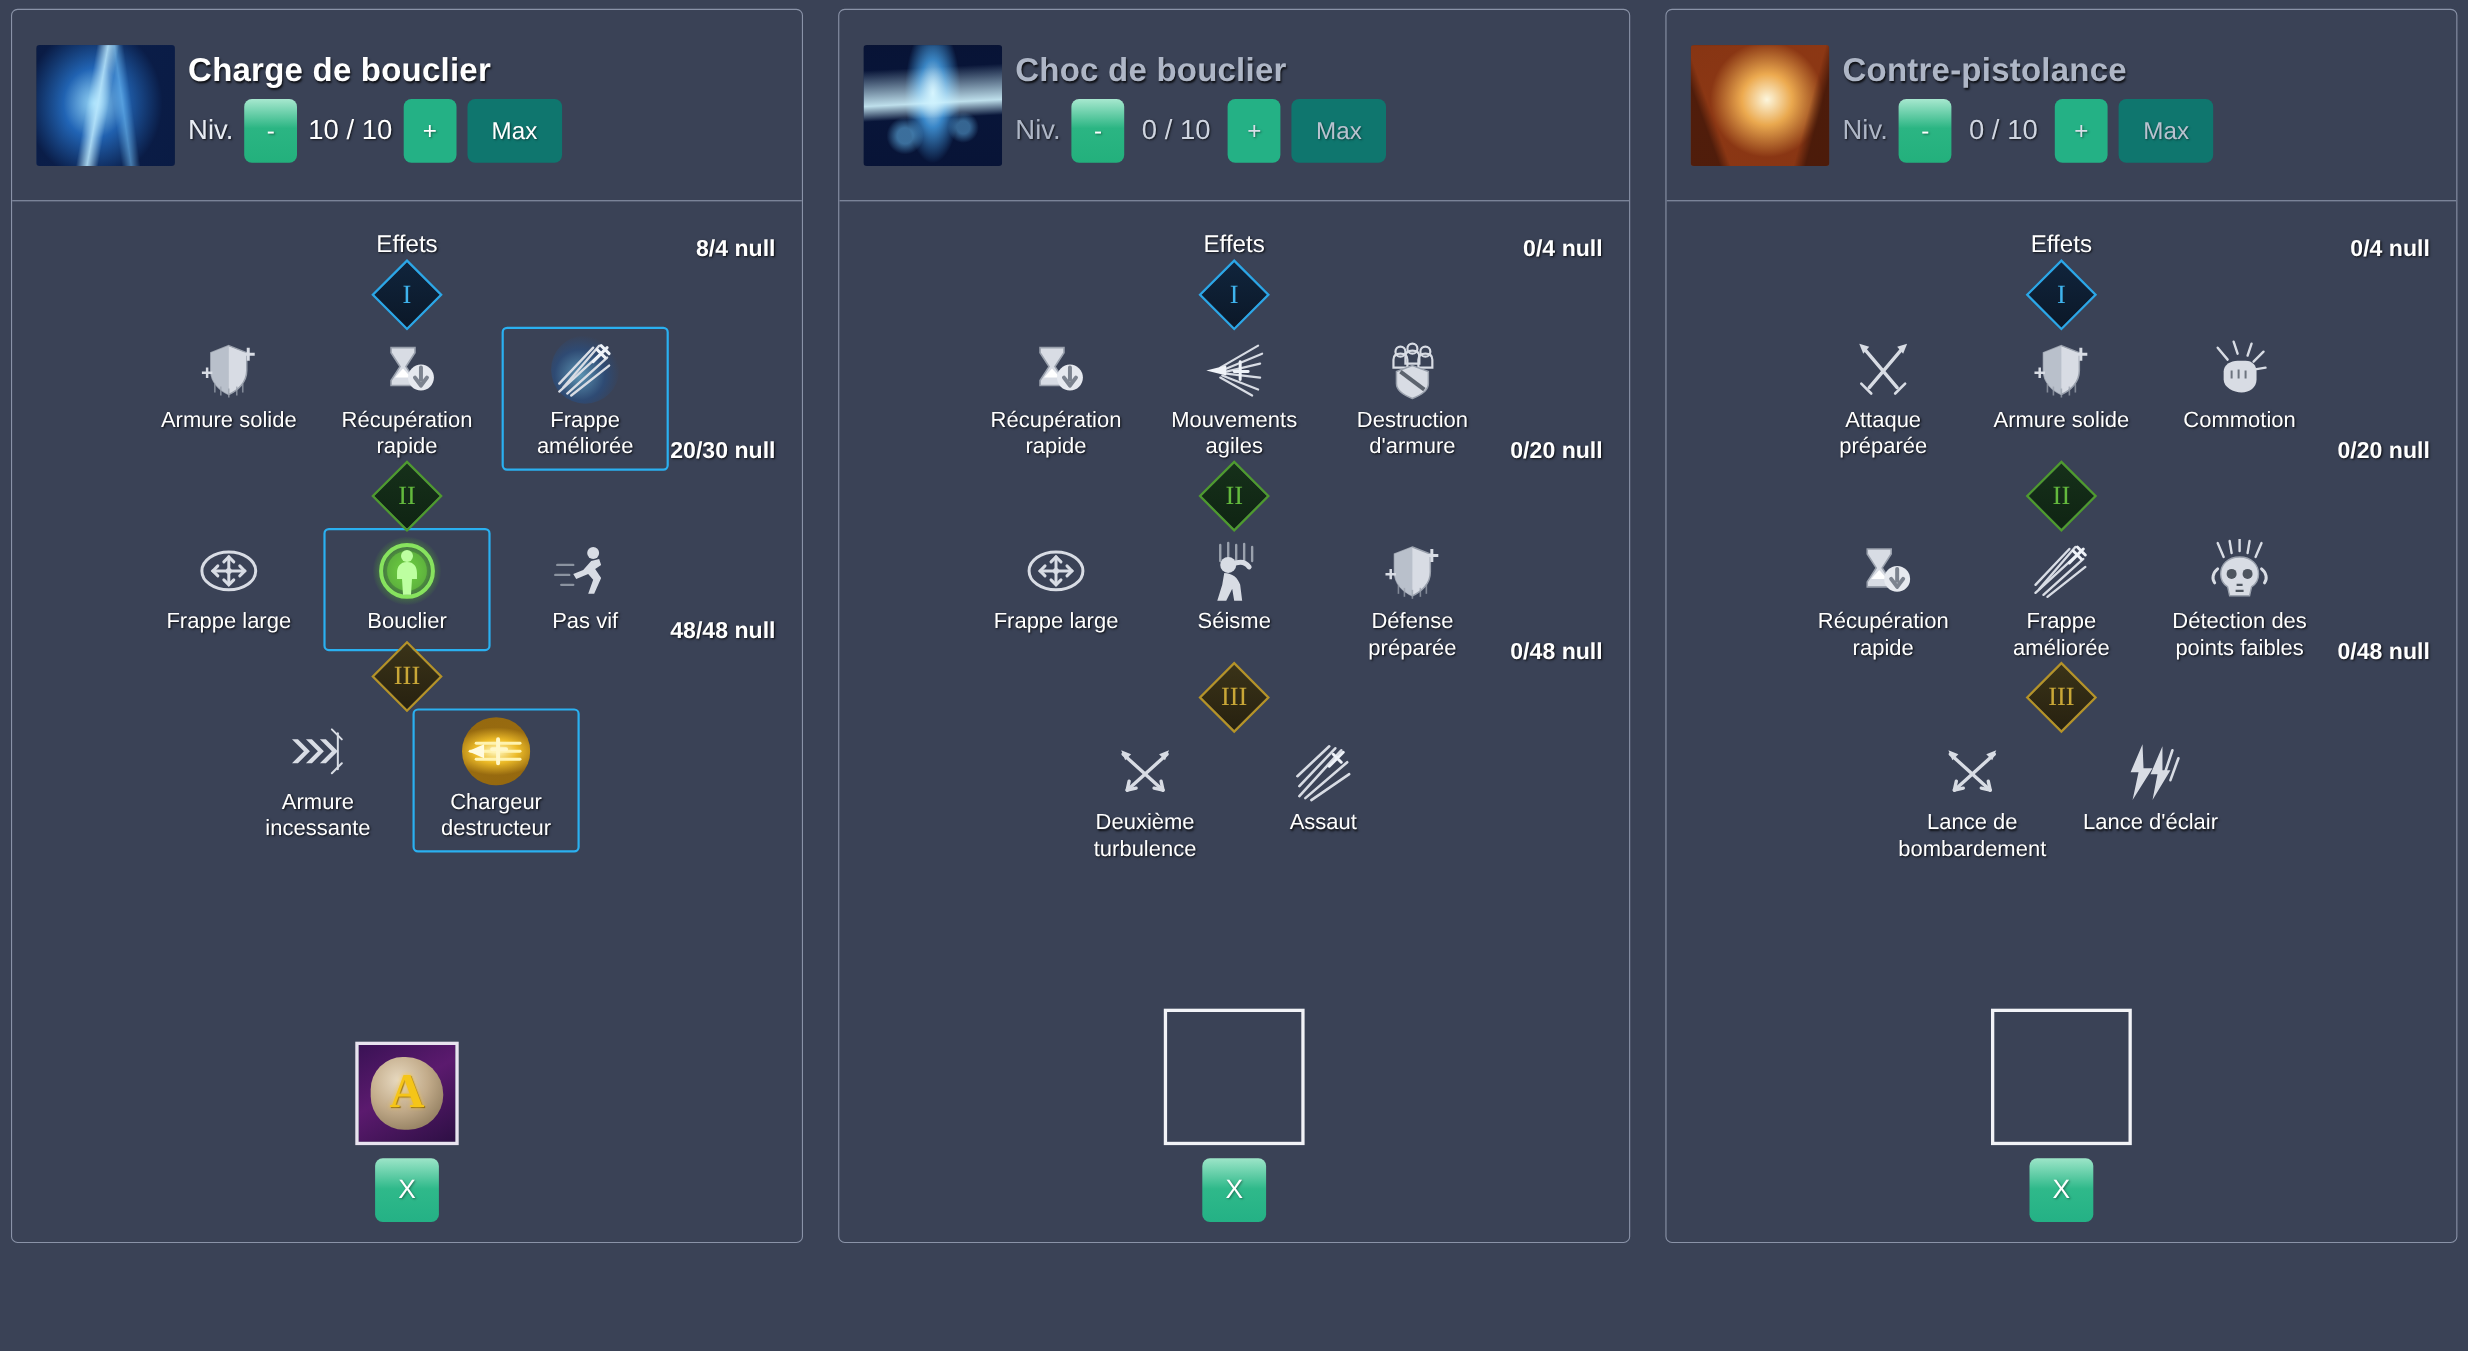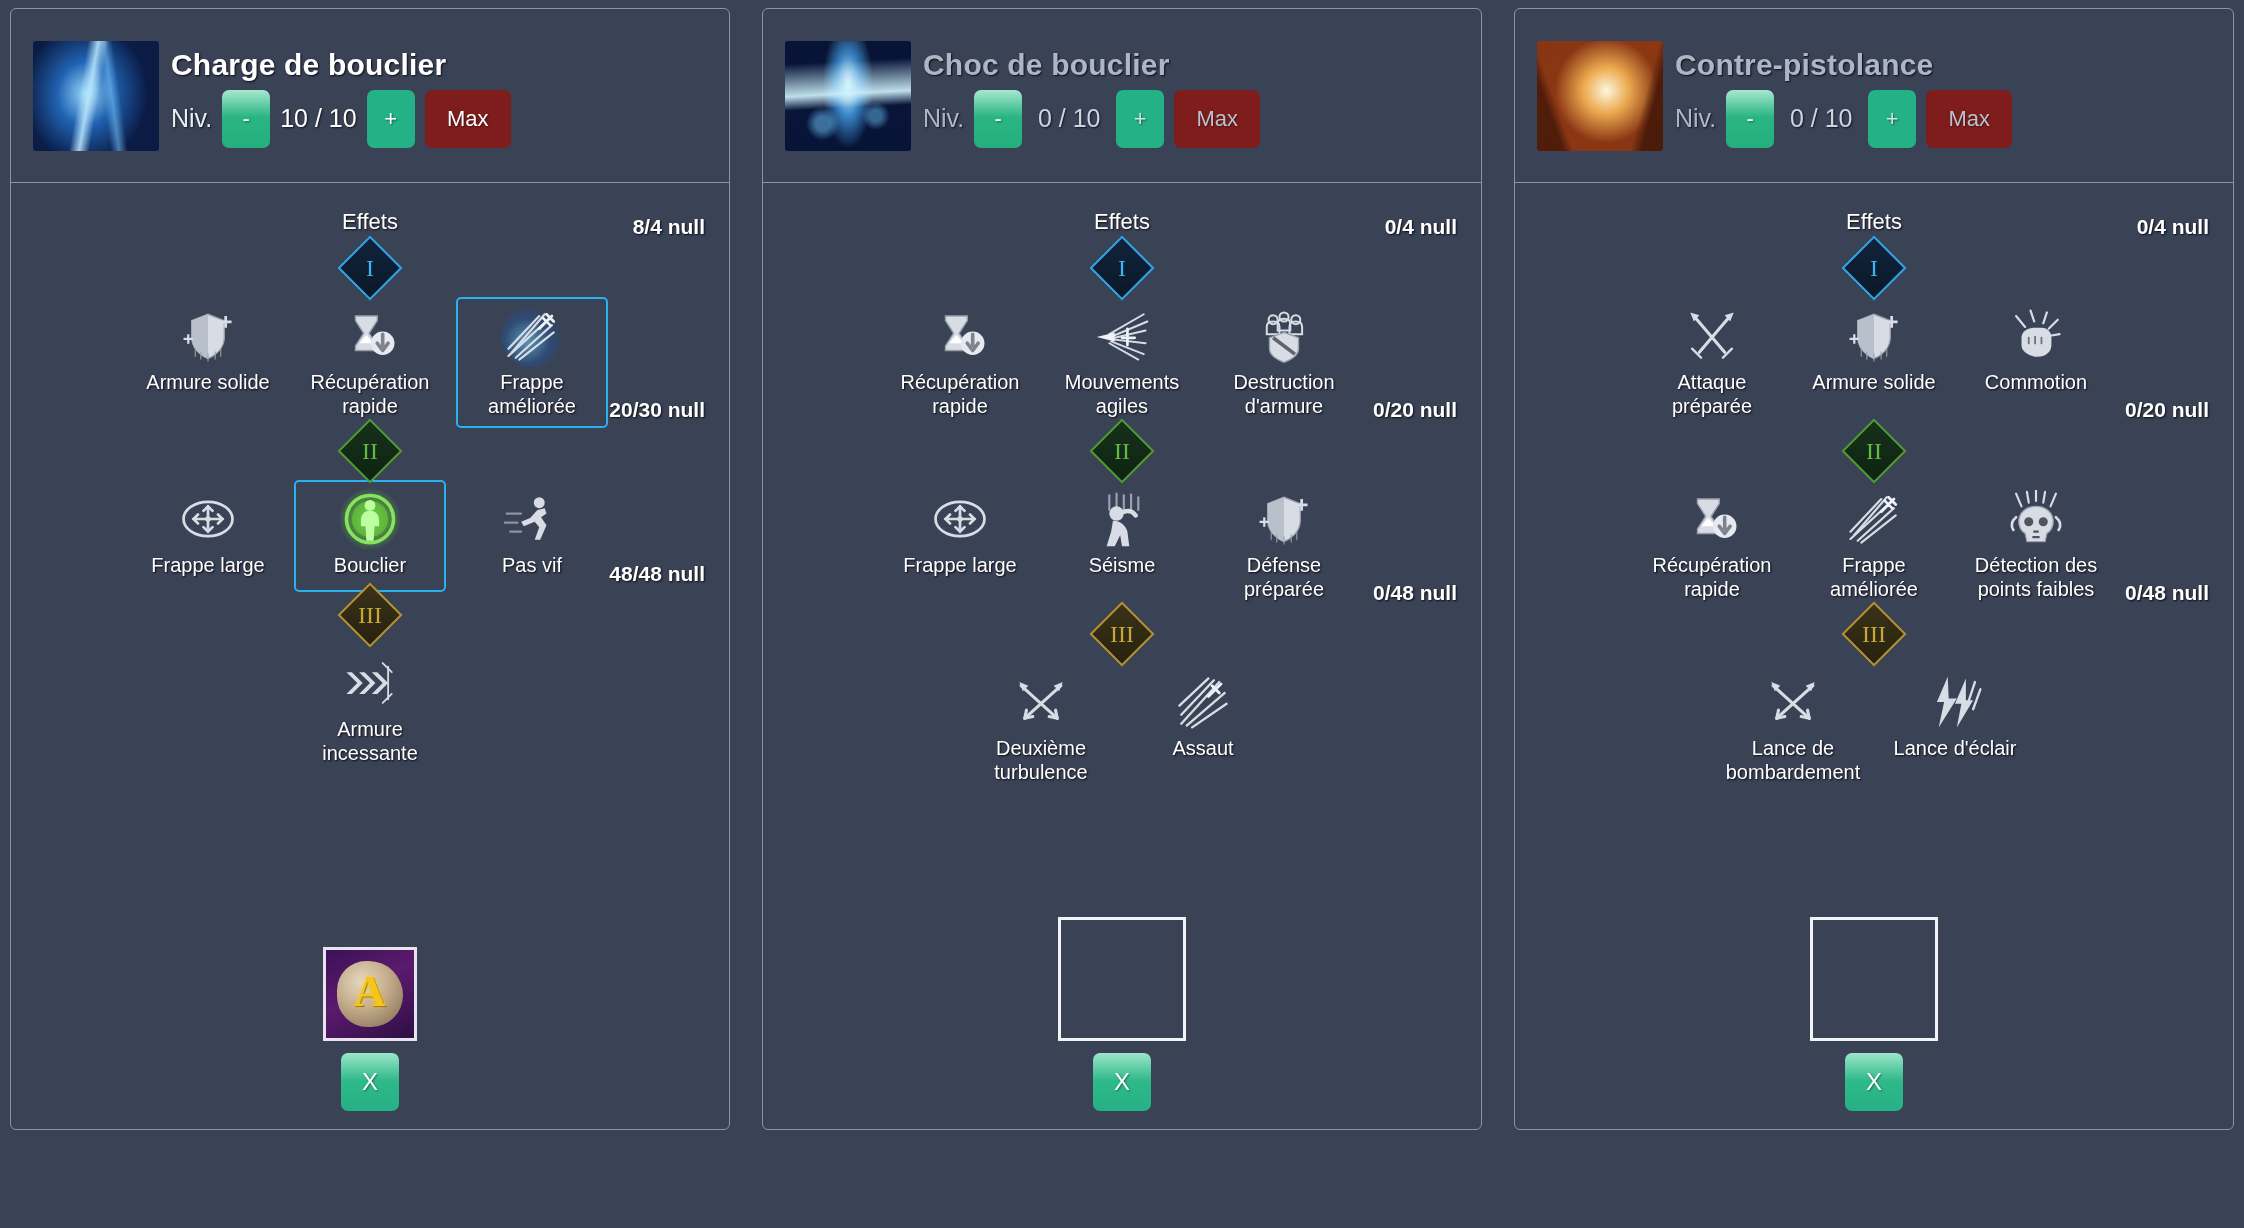--- a/index.html
+++ b/index.html
@@ -104,21 +104,21 @@
   .sbtn-minus{
     width:48px; height:58px;
     background:linear-gradient(180deg,#a7e8cf 0%,#2bb583 46%,#23b07c 100%);
   }
   .sbtn-plus{
     width:48px; height:58px;
     background:#24b185;
   }
   .sbtn-max{
     width:86px; height:58px;
-    background:#7f1d1d;
+    background:#0f766e;
     font-size:22px;
   }
   .sbtn-max.dim{ color:#b9c2cf; }
   .sbtn-plus.dim{ color:#d8dfe8; }
 
   
   .tree{
     position:relative;
     flex:1 1 auto;
     padding:26px 10px 0 10px;
@@ -389,20 +389,34 @@
                   </g>
         <g stroke="#d8dce4" stroke-width="2" stroke-linecap="round">
                     <path d="M52 14 v36"></path>
                     <path d="M46 10 l10 10"></path>
                     <path d="M46 54 l10-10"></path>
                   </g>
                 </svg>
               </div>
           <div class="node-label">Armure incessante</div>
         </div>
+            <div class="node selected">
+          <div class="node-icon glow-gold">
+                <svg viewBox="0 0 64 64" xmlns="http://www.w3.org/2000/svg">
+                  <g stroke="#fff3b0" stroke-width="3" stroke-linecap="round">
+                    <path d="M6 32 h50"></path>
+                    <path d="M12 24 h44"></path>
+                    <path d="M12 40 h44"></path>
+                  </g>
+        <path d="M4 32 l16-7 v14 z" fill="#fffbe0"></path>
+        <path d="M34 20 v24 M28 30 h14" stroke="#fff7c8" stroke-width="4" stroke-linecap="round" fill="none"></path>
+                </svg>
+              </div>
+          <div class="node-label">Chargeur destructeur</div>
+        </div>
           </div>
         </div>
         <div class="slot-area">
           <div class="rune-slot">
         <div class="rune">
           <span class="rune-glyph">A</span>
         </div>
       </div>
           <button class="xbtn">X</button>
     </div>

